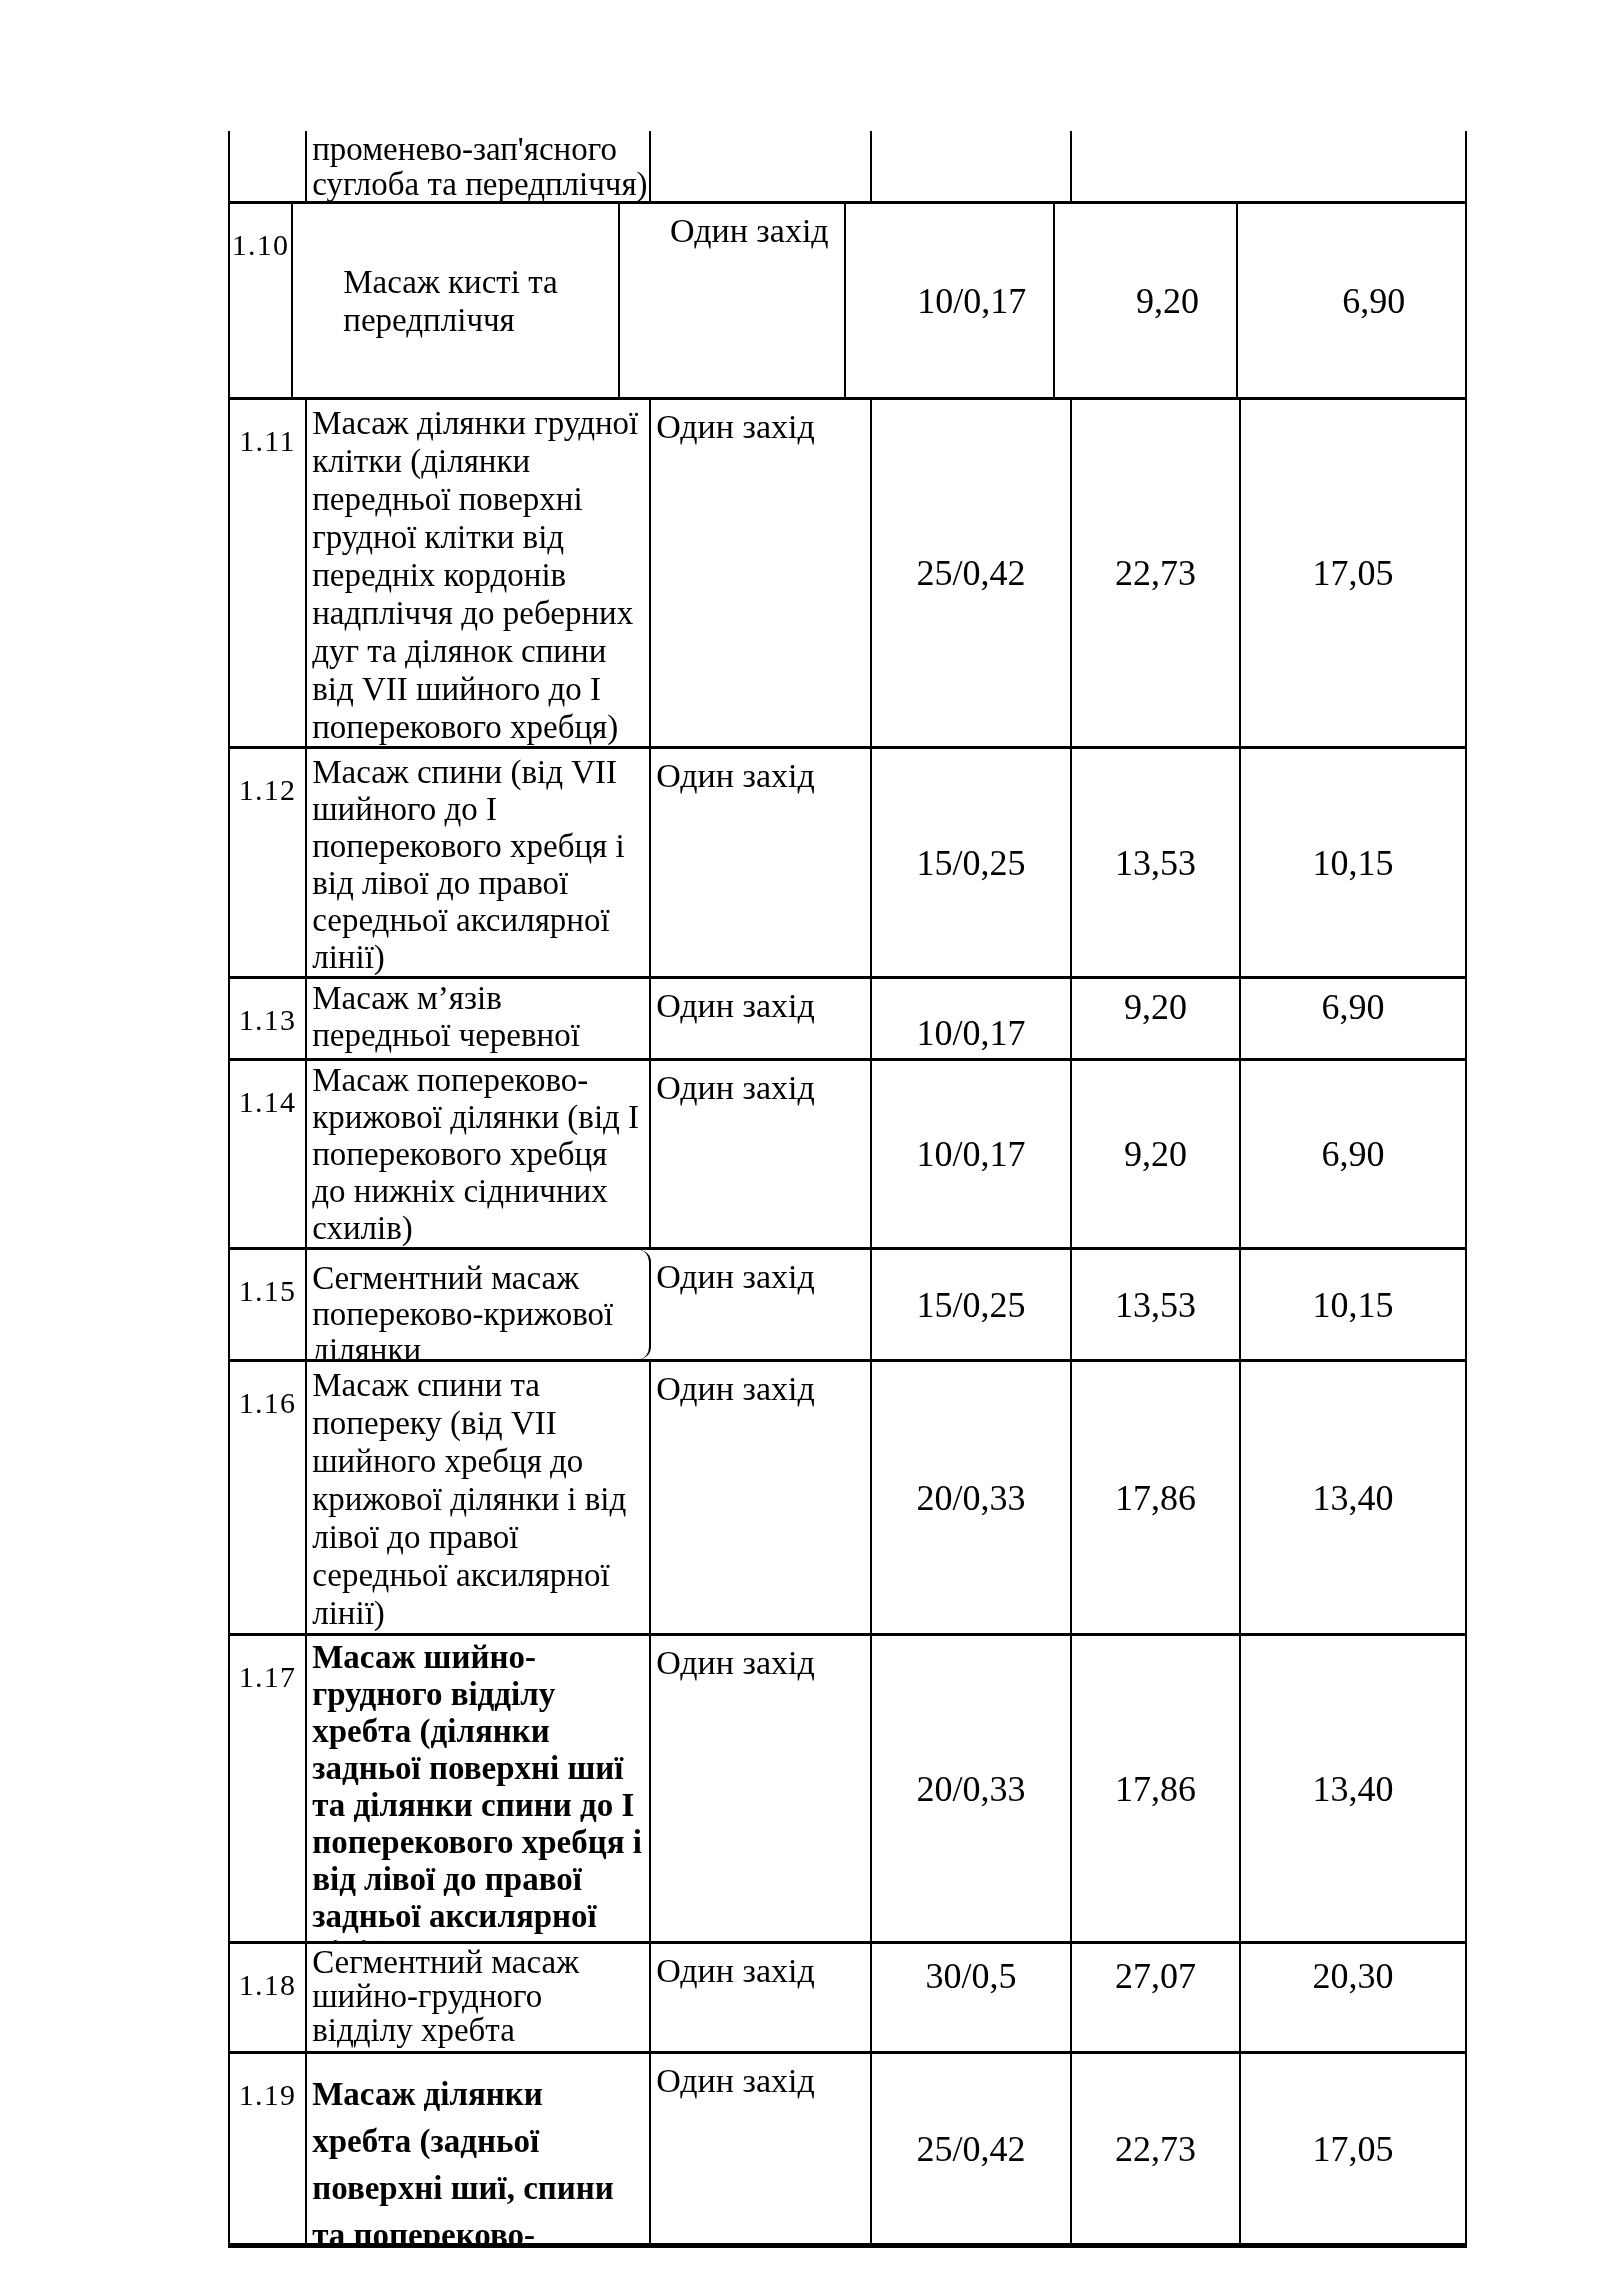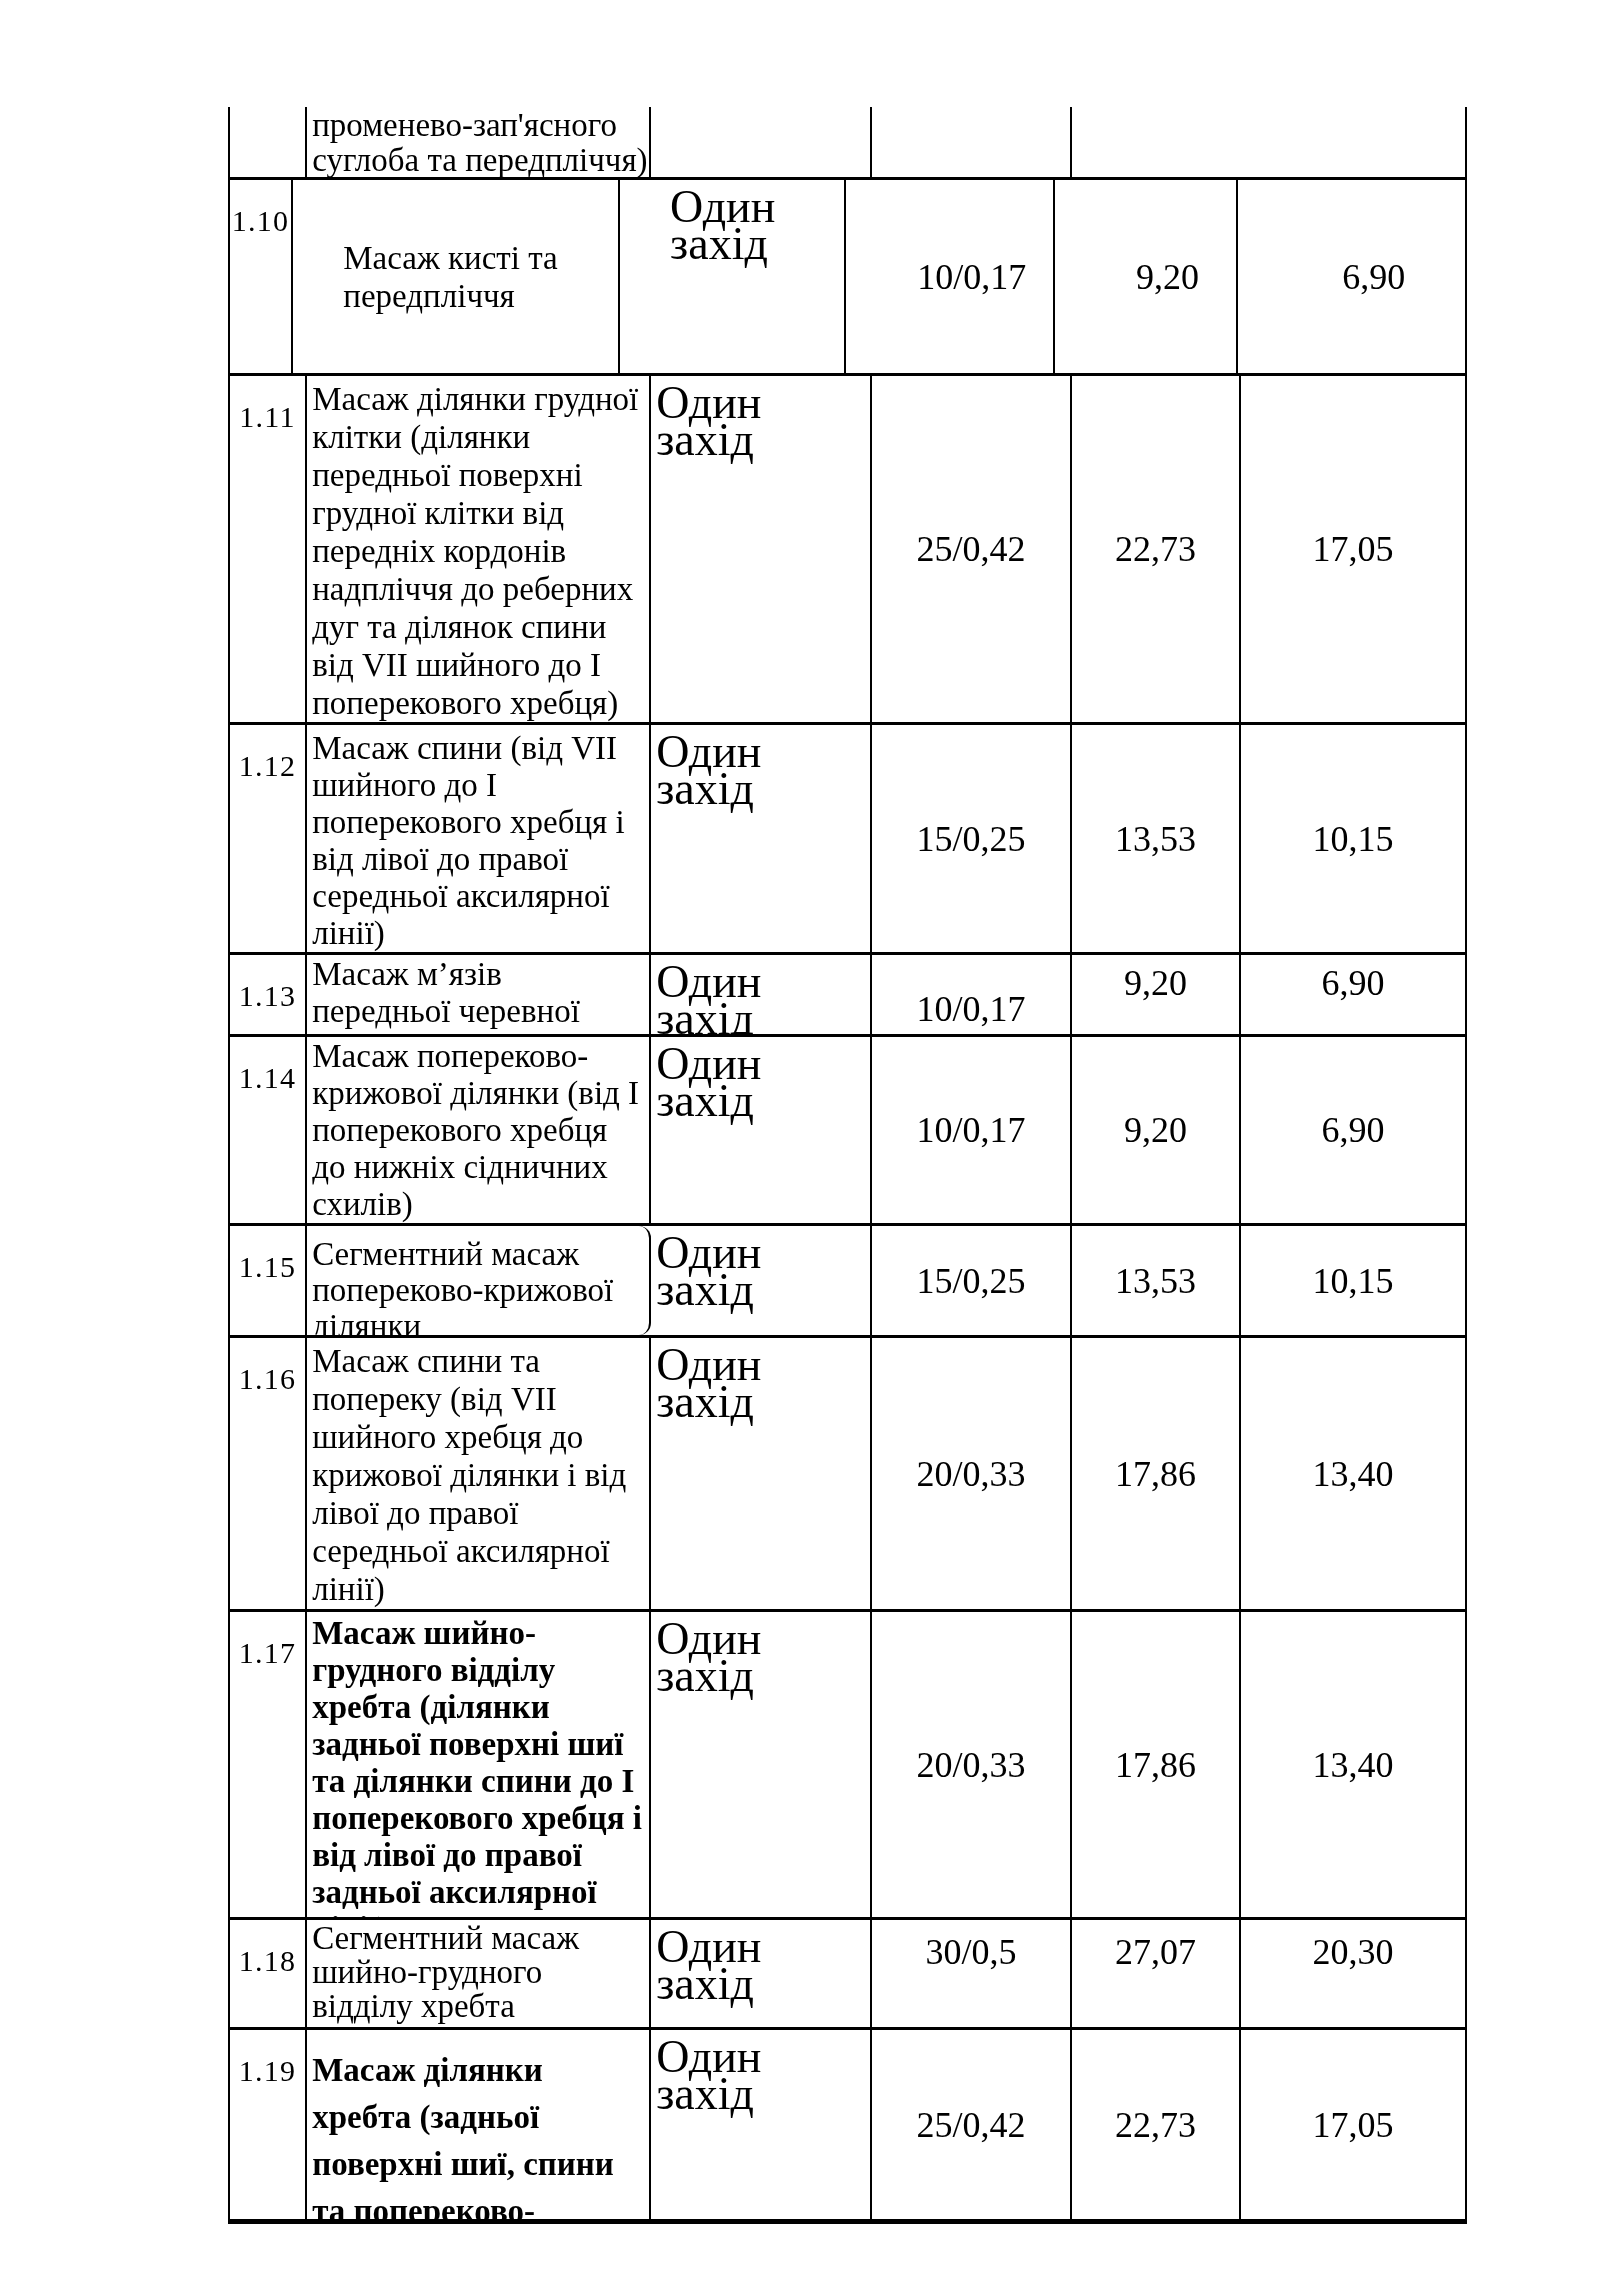--- a/index.html
+++ b/index.html
@@ -1,23 +1,23 @@
 <!DOCTYPE html>
 <html style="font-size:10.5px"><head>
 <meta charset="utf-8">
 <style>
   html,body{margin:0;padding:0;background:#e8e8e8;}
   .page{position:relative;width:1623px;height:2295px;background:#ffffff;overflow:hidden;}
-  .tbl{position:absolute;left:228px;top:107px;width:1237px;border-left:2px solid #000;}
+  .tbl{position:absolute;left:228px;top:131px;width:1237px;border-left:2px solid #000;}
   .row{display:flex;box-sizing:border-box;border-bottom:3.3px solid #000;background:#fff;}
   .cell{box-sizing:border-box;border-right:2px solid #000;overflow:hidden;
         font-family:"Liberation Serif", serif;color:#000;}
   .c1{width:77px;font-size:30px;text-align:center;padding-top:23.6px;letter-spacing:1.3px;}
   .c2{width:344px;font-size:33px;line-height:38px;padding:3.9px 1.3px 0 5.2px;}
-  .c3{width:221px;font-size:46px;line-height:37px;padding:7.9px 0 0 5.2px;}
+  .c3{width:221px;font-size:34px;line-height:37px;padding:7.9px 0 0 5.2px;}
   .c4{width:200px;font-size:36px;display:flex;align-items:center;justify-content:center;}
   .c5{width:169px;font-size:36px;display:flex;align-items:center;justify-content:center;}
   .c6{width:226px;font-size:36px;display:flex;align-items:center;justify-content:center;}
   .cmerge{width:395px;}
   
   .r0{height:73px;}
   .r1{height:196px;gap:45px;}
   .r2{height:349px;}
   .r3{height:230px;}
   .r4{height:82px;}

